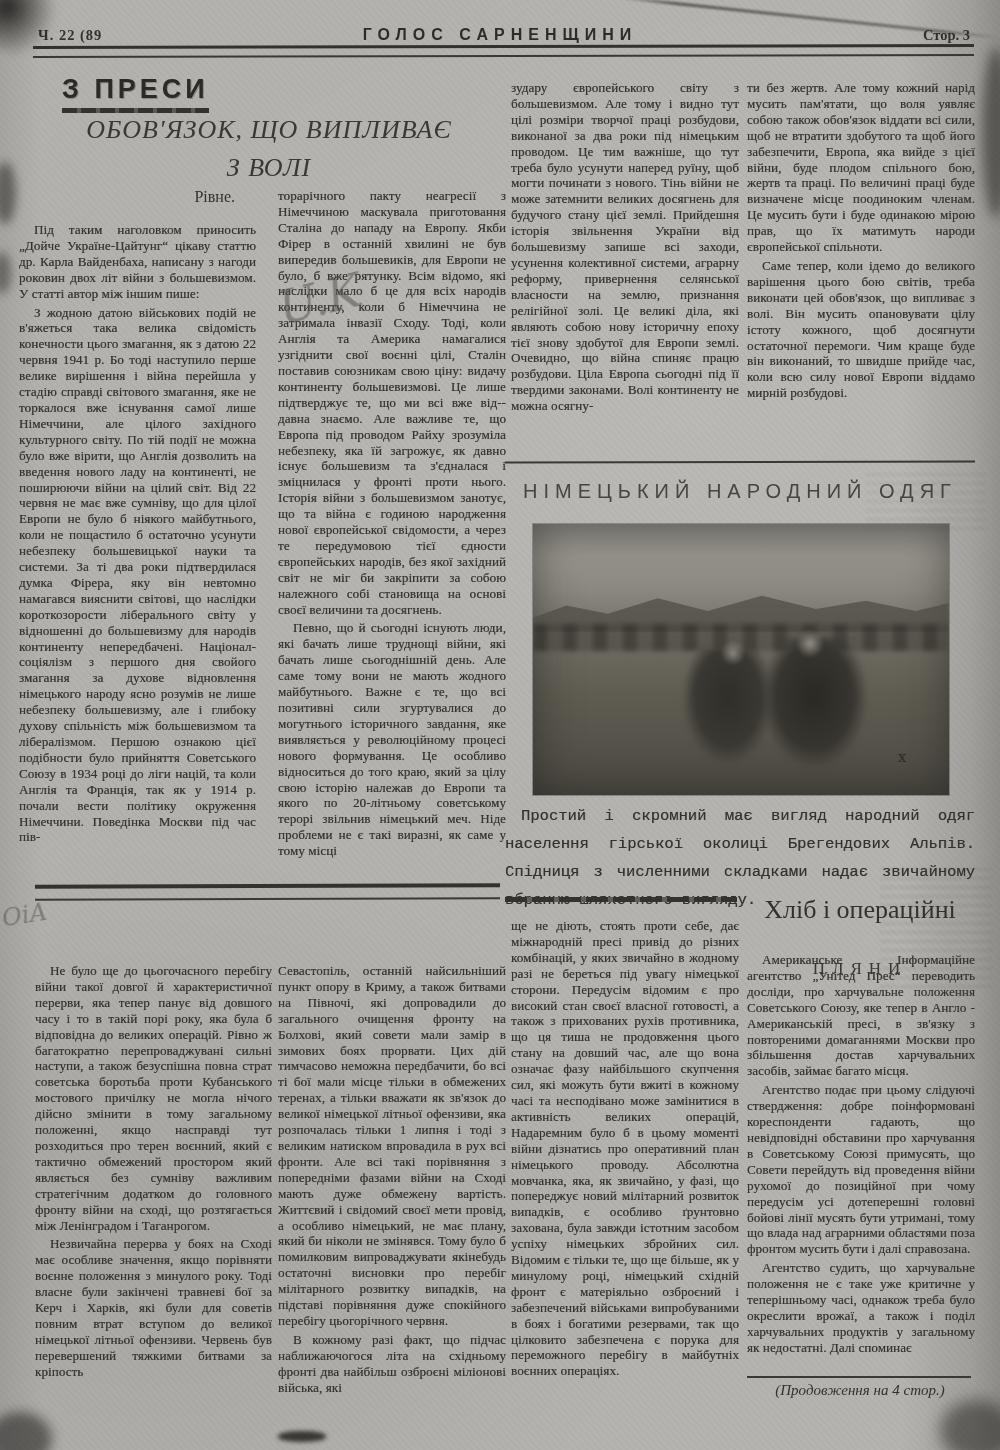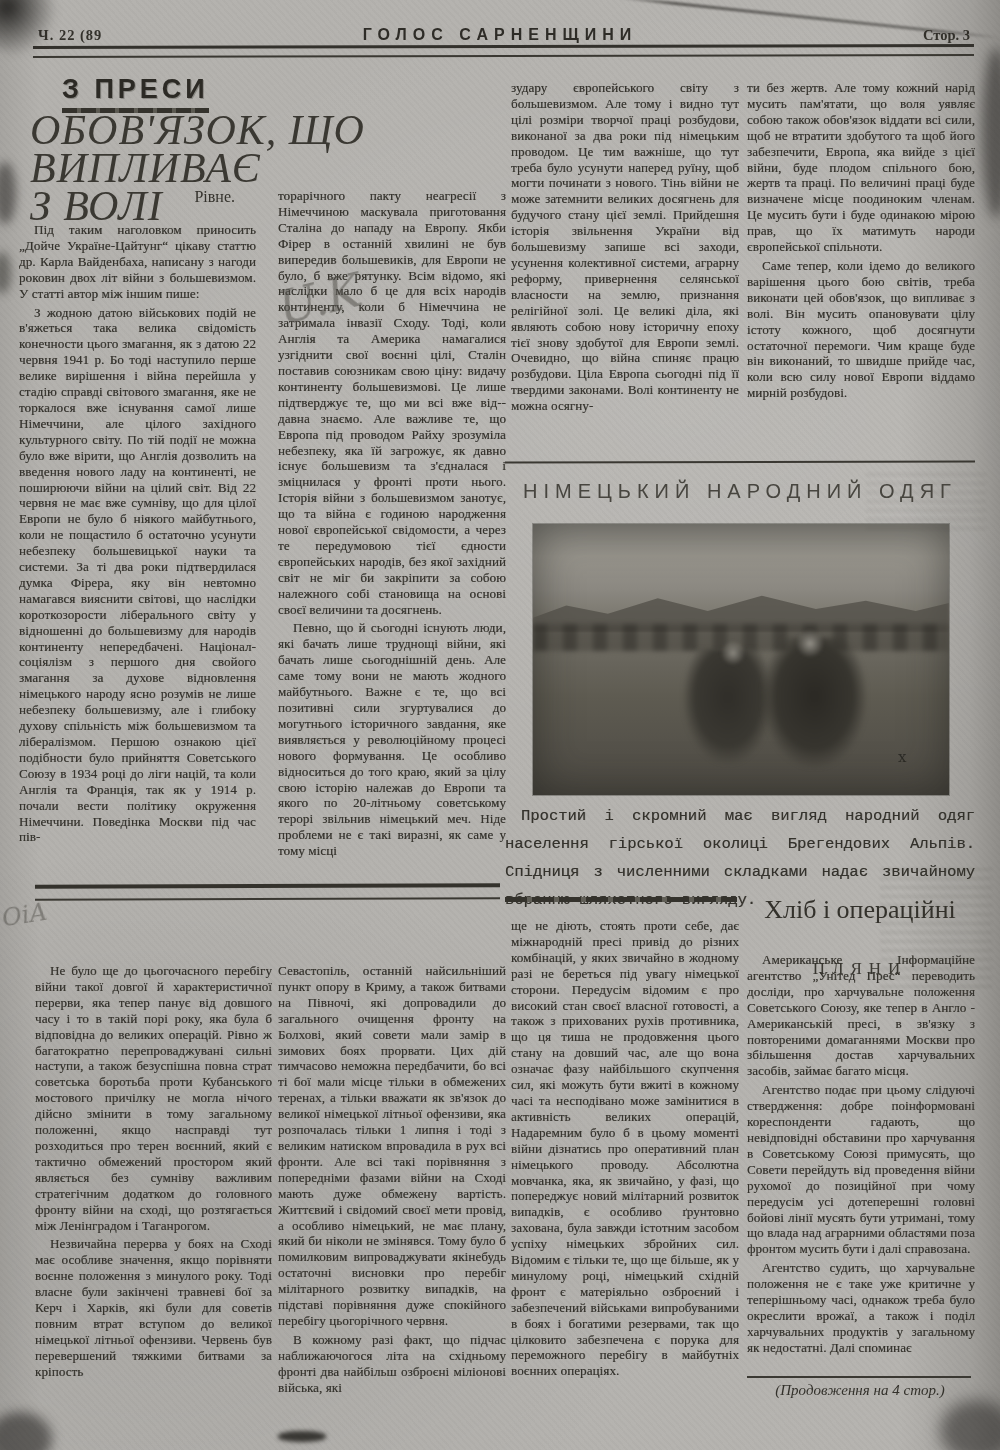--- a/index.html
+++ b/index.html
@@ -24,22 +24,22 @@
     font-weight:bold;font-size:16px;letter-spacing:6px;color:#2e2c27;}
   .mast-page{right:30px;top:27px;font-size:14.5px;font-weight:bold;}
   .rule-header{left:33px;right:26px;top:45px;height:7px;border-top:3px solid #33312c;
     border-bottom:2px solid #3a3832;transform:rotate(-0.12deg);}
 
   
   .kicker{left:62px;top:74px;font-family:"Liberation Sans",sans-serif;font-weight:bold;
     font-size:27px;letter-spacing:4px;color:#2c2a25;text-shadow:1px 1px 0 rgba(44,42,37,0.3);}
   .kicker::after{content:"";display:block;height:5px;margin-top:3px;
     background:repeating-linear-gradient(90deg,#34322c 0 15px,#5c5a52 15px 19px);}
-  .a1-title{left:30px;width:478px;top:111px;font-style:italic;
-    font-size:42px;line-height:38px;letter-spacing:1px;color:#3a3832;}
+  .a1-title{left:30px;width:478px;top:111px;text-align:center;font-style:italic;
+    font-size:26px;line-height:38px;letter-spacing:1px;color:#3a3832;}
   .dateline{left:35px;top:188px;width:200px;text-align:right;font-size:16px;}
 
   
   .col{position:absolute;text-align:justify;font-size:13px;line-height:15.9px;
     letter-spacing:0.1px;overflow:hidden;color:#34322c;
     text-shadow:0.35px 0.35px 0.5px rgba(46,44,39,0.5);}
   .col p{margin:0 0 3px 0;text-indent:15px;}
   .col.cont p:first-child{text-indent:0;}
   .a1c1{left:19px;top:206px;width:237px;height:654px;margin-top:16px;}
   .a1c2{left:278px;top:188px;width:228px;height:700px;}

